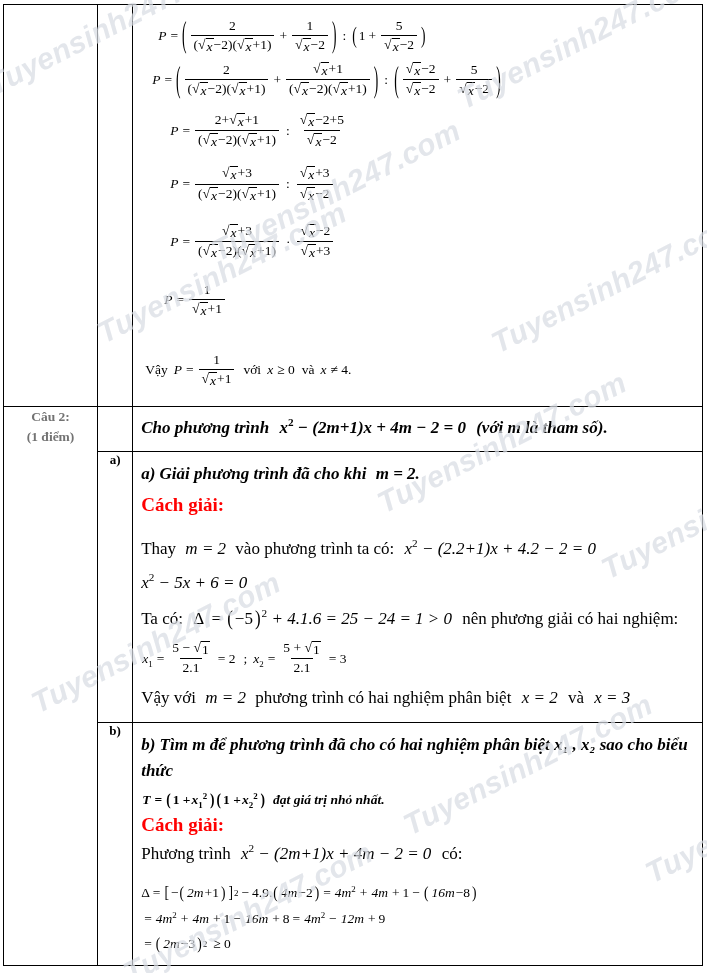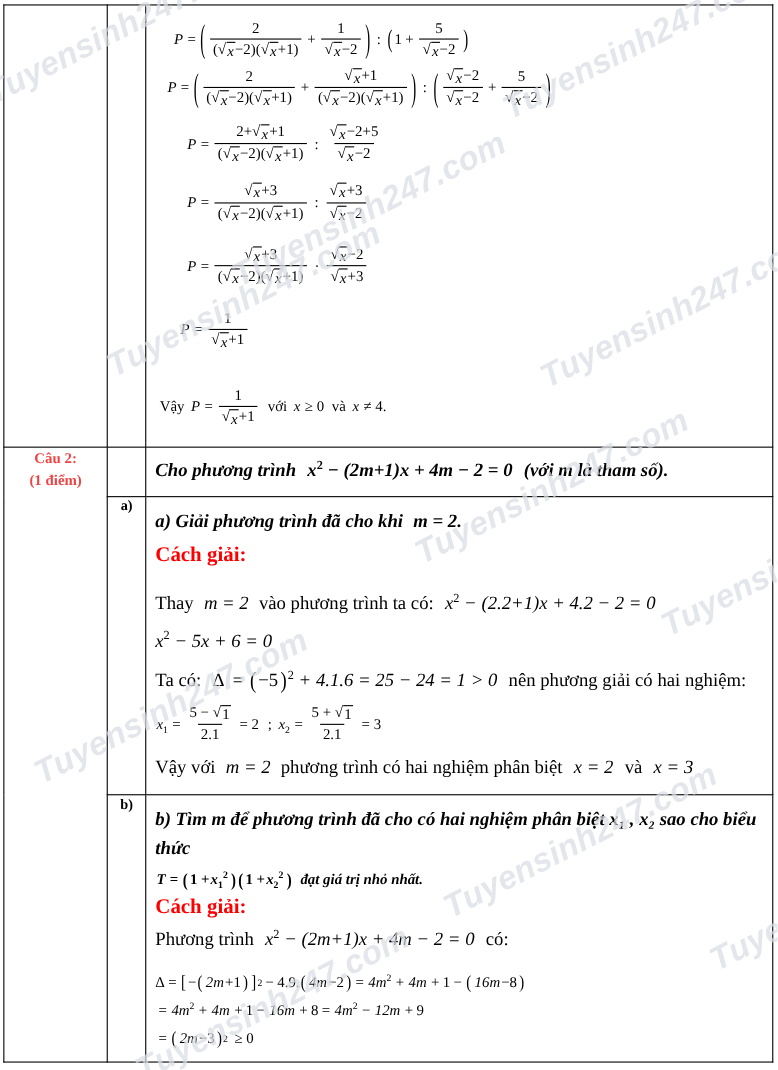--- a/index.html
+++ b/index.html
@@ -55,21 +55,21 @@
   .col-label { width: 94px; }
   .col-part  { width: 35px; }
   .col-body  { width: 569px; }
 
   .cell-pad { padding: 6px 6px 6px 8px; }
 
   
   .label-cell {
     text-align: center;
     vertical-align: bottom;
-    color: #ef4444;
+    color: #737373;
     font-weight: 700;
     font-size: 13.5px;
     line-height: 1.45;
     padding-bottom: 30px;
   }
   .label-cell div { white-space: nowrap; }
 
   
   .part-cell {
     text-align: center;

